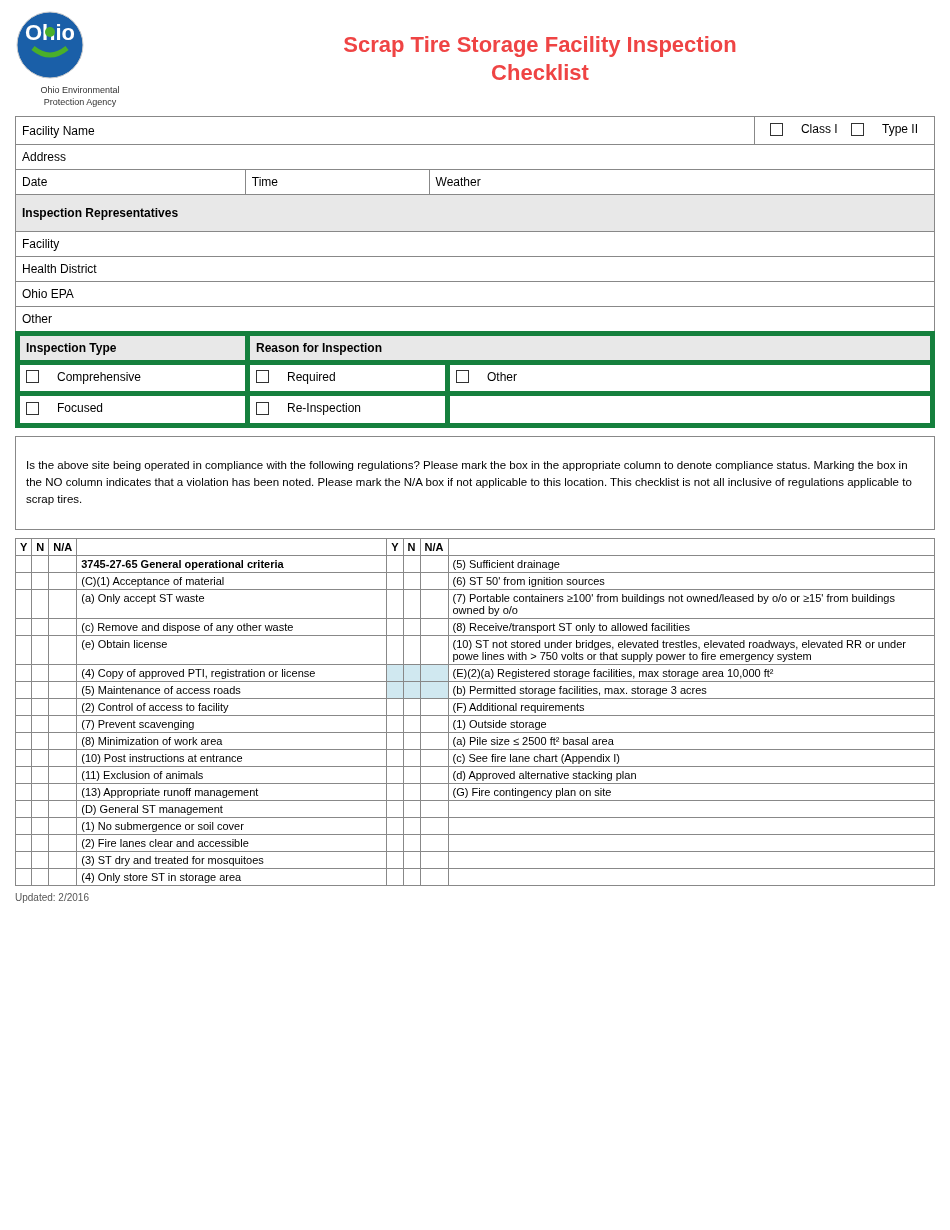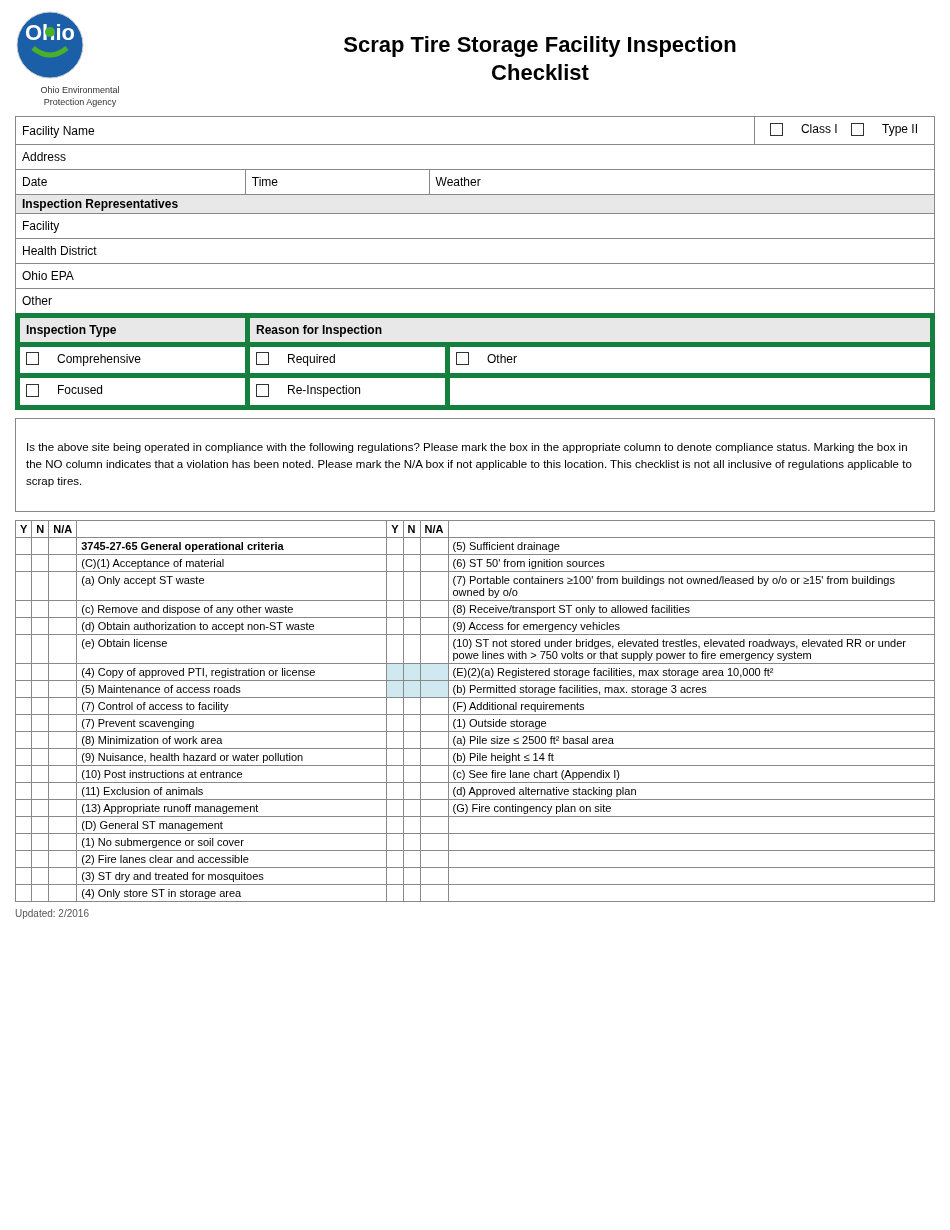--- a/index.html
+++ b/index.html
@@ -33,21 +33,21 @@
       text-align: center;
       line-height: 1.3;
     }
     .title-area {
       flex: 1;
       text-align: center;
     }
     .title-area h1 {
       font-size: 22px;
       font-weight: bold;
-      color: #000000;
+      color: #ef4444;
       line-height: 1.3;
     }
     .main-table {
       width: 100%;
       border-collapse: collapse;
       border: 1px solid #888;
     }
     .main-table td, .main-table th {
       border: 1px solid #888;
       padding: 4px 6px;
@@ -174,21 +174,21 @@
       <span>Date</span>
     </td>
     <td style="width:20%; padding:5px 6px; border-left:1px solid #888;">
       <span>Time</span>
     </td>
     <td colspan="2" style="padding:5px 6px; border-left:1px solid #888;">
       <span>Weather</span>
     </td>
   </tr>
   <tr>
-    <td colspan="4" class="shaded" style="padding:2px 6px; font-weight:bold;">
+    <td colspan="4" class="shaded" style="padding:11px 6px; font-weight:bold;">
       <span>Inspection Representatives</span>
     </td>
   </tr>
   <tr>
     <td colspan="4" style="padding:5px 6px;">
       <span>Facility</span>
     </td>
   </tr>
   <tr>
     <td colspan="4" style="padding:5px 6px;">
@@ -311,30 +311,20 @@
         <td class="item-col">(c) Remove and dispose of any other waste</td>
         <td class="yn-col"></td>
         <td class="yn-col"></td>
         <td class="na-col"></td>
         <td>(8) Receive/transport ST only to allowed facilities</td>
       </tr>
       <tr>
         <td class="yn-col"></td>
         <td class="yn-col"></td>
         <td class="na-col"></td>
-        <td class="item-col">(d) Obtain authorization to accept non-ST waste</td>
-        <td class="yn-col"></td>
-        <td class="yn-col"></td>
-        <td class="na-col"></td>
-        <td>(9) Access for emergency vehicles</td>
-      </tr>
-      <tr>
-        <td class="yn-col"></td>
-        <td class="yn-col"></td>
-        <td class="na-col"></td>
         <td class="item-col">(e) Obtain license</td>
         <td class="yn-col"></td>
         <td class="yn-col"></td>
         <td class="na-col"></td>
         <td>(10) ST not stored under bridges, elevated trestles, elevated roadways, elevated RR or under powe lines with &gt; 750 volts or that supply power to fire emergency system</td>
       </tr>
       <tr>
         <td class="yn-col"></td>
         <td class="yn-col"></td>
         <td class="na-col"></td>
@@ -351,21 +341,21 @@
         <td class="item-col">(5) Maintenance of access roads</td>
         <td class="yn-col blue-shade"></td>
         <td class="yn-col blue-shade"></td>
         <td class="na-col blue-shade"></td>
         <td>(b) Permitted storage facilities, max. storage 3 acres</td>
       </tr>
       <tr>
         <td class="yn-col"></td>
         <td class="yn-col"></td>
         <td class="na-col"></td>
-        <td class="item-col">(7) Control of access to facility</td>
+        <td class="item-col">(2) Control of access to facility</td>
         <td class="yn-col"></td>
         <td class="yn-col"></td>
         <td class="na-col"></td>
         <td>(F) Additional requirements</td>
       </tr>
       <tr>
         <td class="yn-col"></td>
         <td class="yn-col"></td>
         <td class="na-col"></td>
         <td class="item-col">(7) Prevent scavenging</td>
@@ -376,30 +366,20 @@
       </tr>
       <tr>
         <td class="yn-col"></td>
         <td class="yn-col"></td>
         <td class="na-col"></td>
         <td class="item-col">(8) Minimization of work area</td>
         <td class="yn-col"></td>
         <td class="yn-col"></td>
         <td class="na-col"></td>
         <td>(a) Pile size ≤ 2500 ft² basal area</td>
-      </tr>
-      <tr>
-        <td class="yn-col"></td>
-        <td class="yn-col"></td>
-        <td class="na-col"></td>
-        <td class="item-col">(9) Nuisance, health hazard or water pollution</td>
-        <td class="yn-col"></td>
-        <td class="yn-col"></td>
-        <td class="na-col"></td>
-        <td>(b) Pile height ≤ 14 ft</td>
       </tr>
       <tr>
         <td class="yn-col"></td>
         <td class="yn-col"></td>
         <td class="na-col"></td>
         <td class="item-col">(10) Post instructions at entrance</td>
         <td class="yn-col"></td>
         <td class="yn-col"></td>
         <td class="na-col"></td>
         <td>(c) See fire lane chart (Appendix I)</td>

